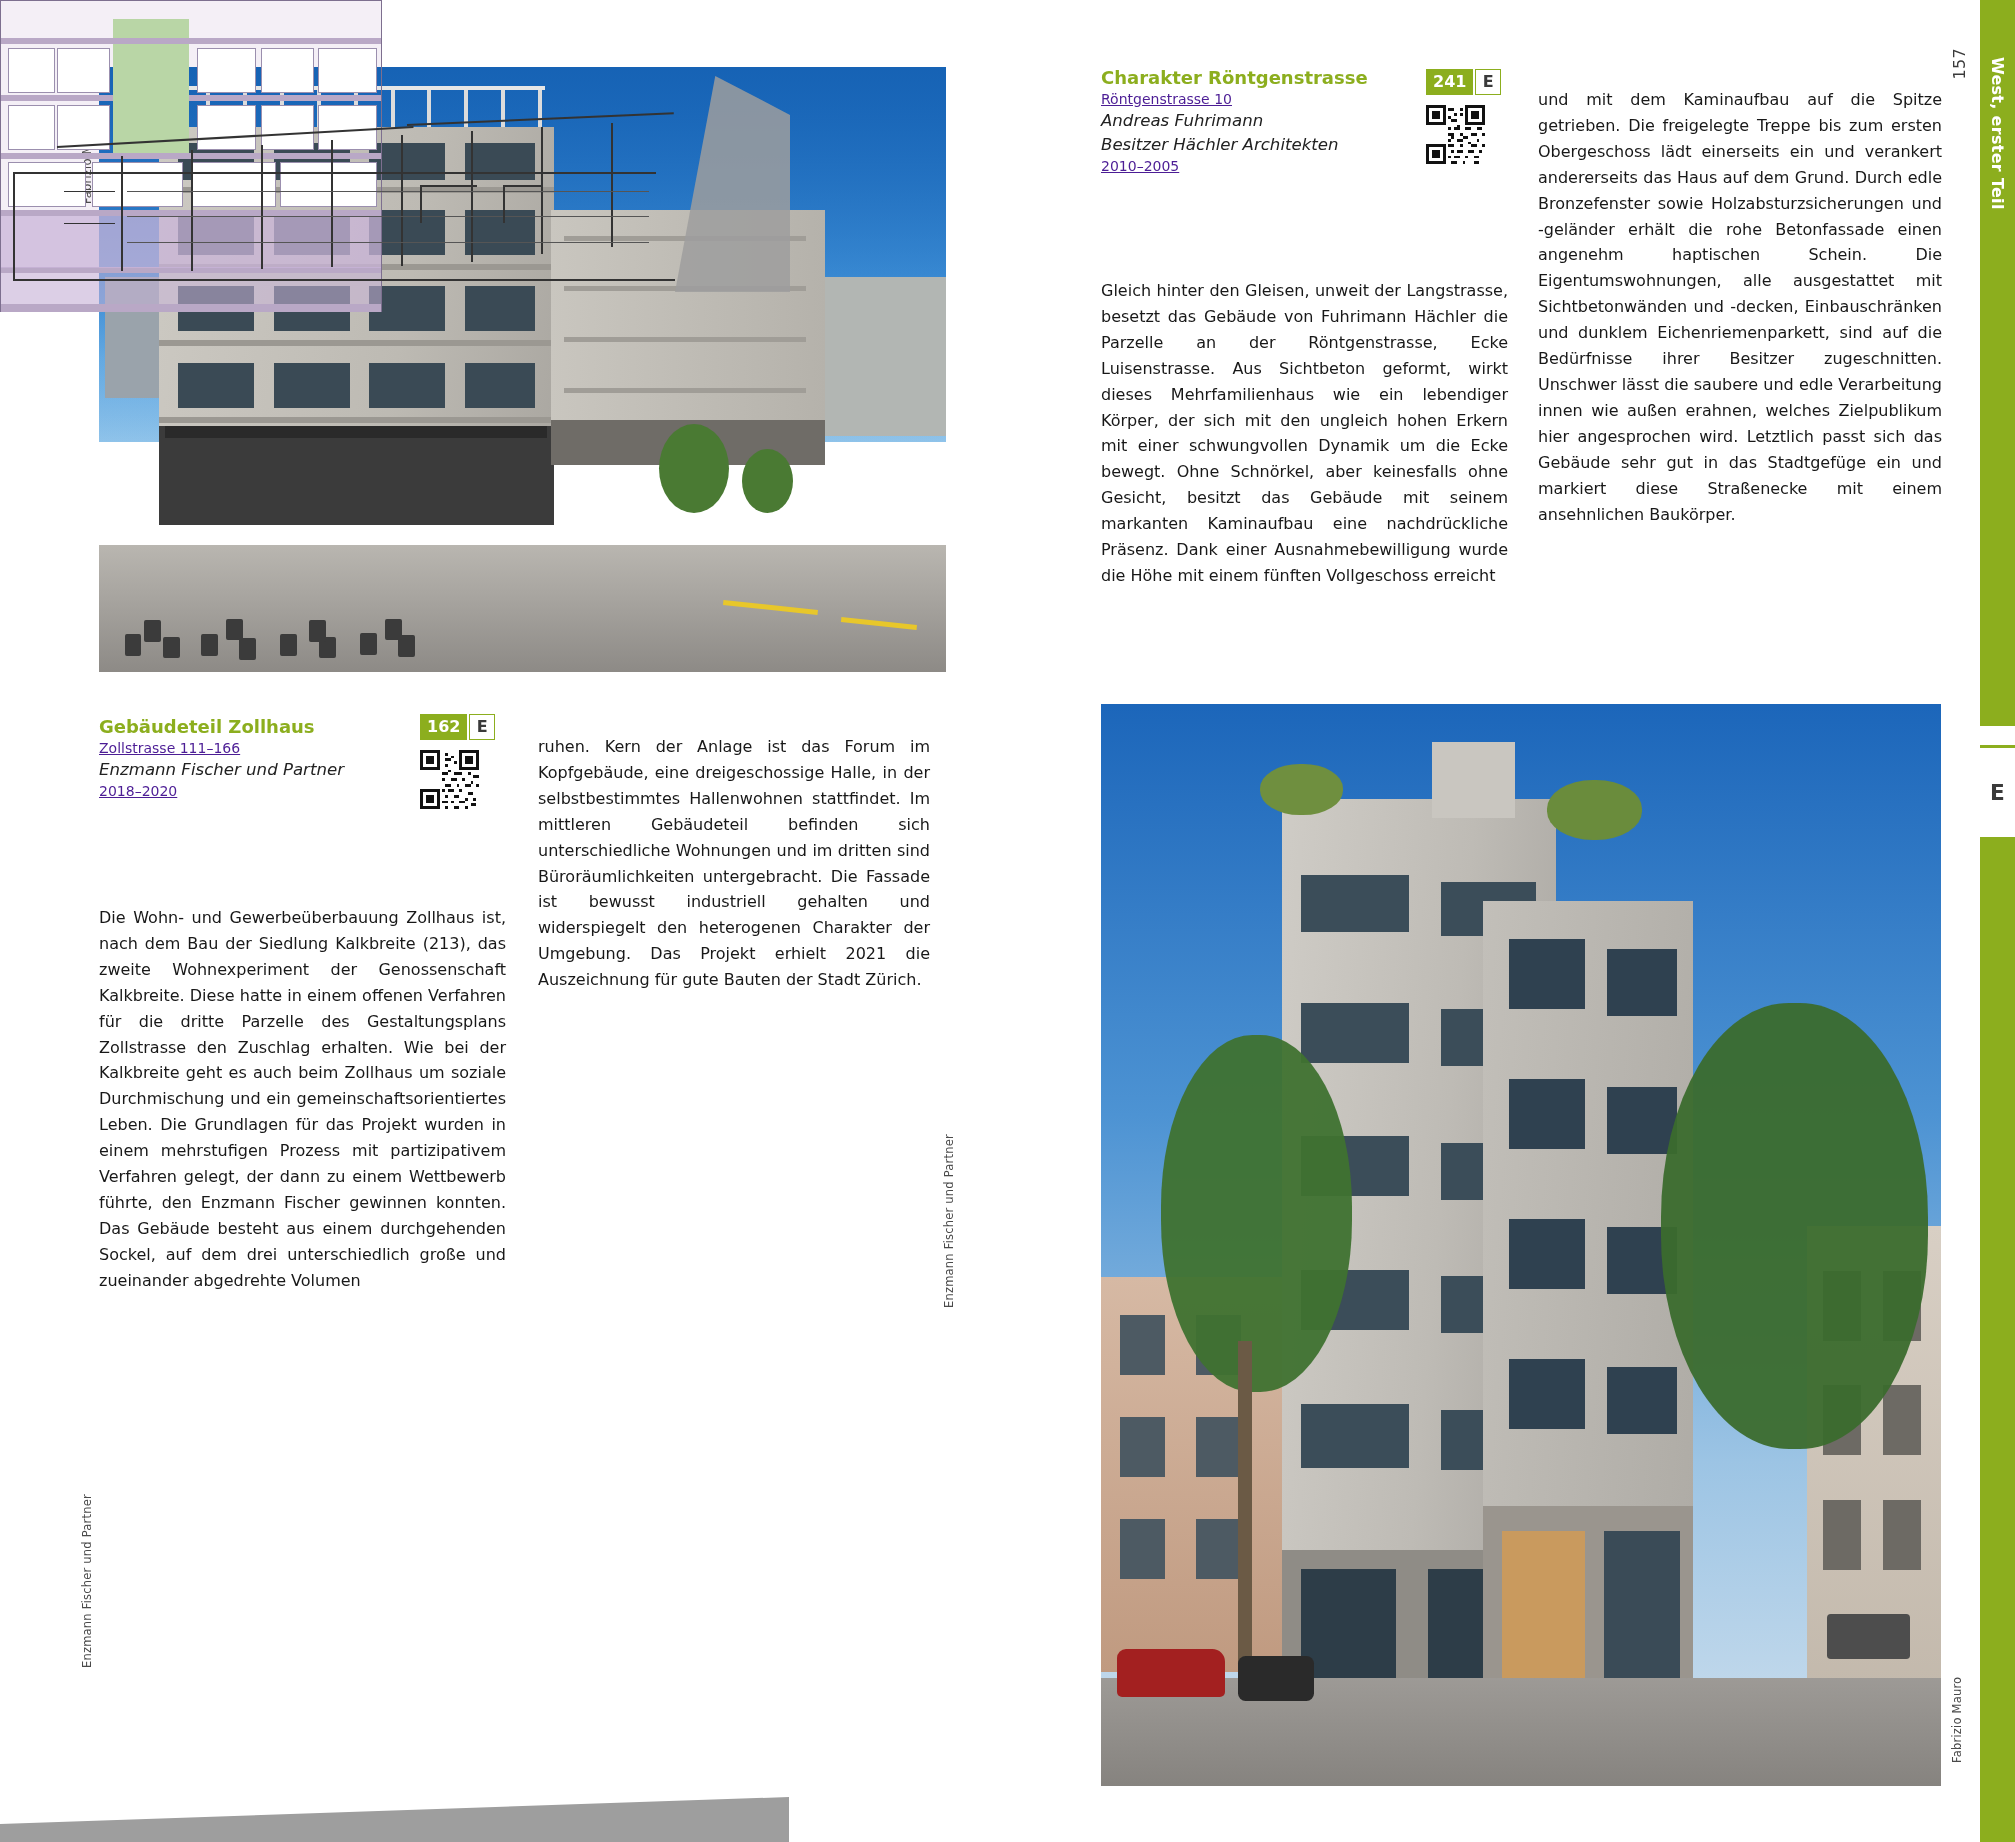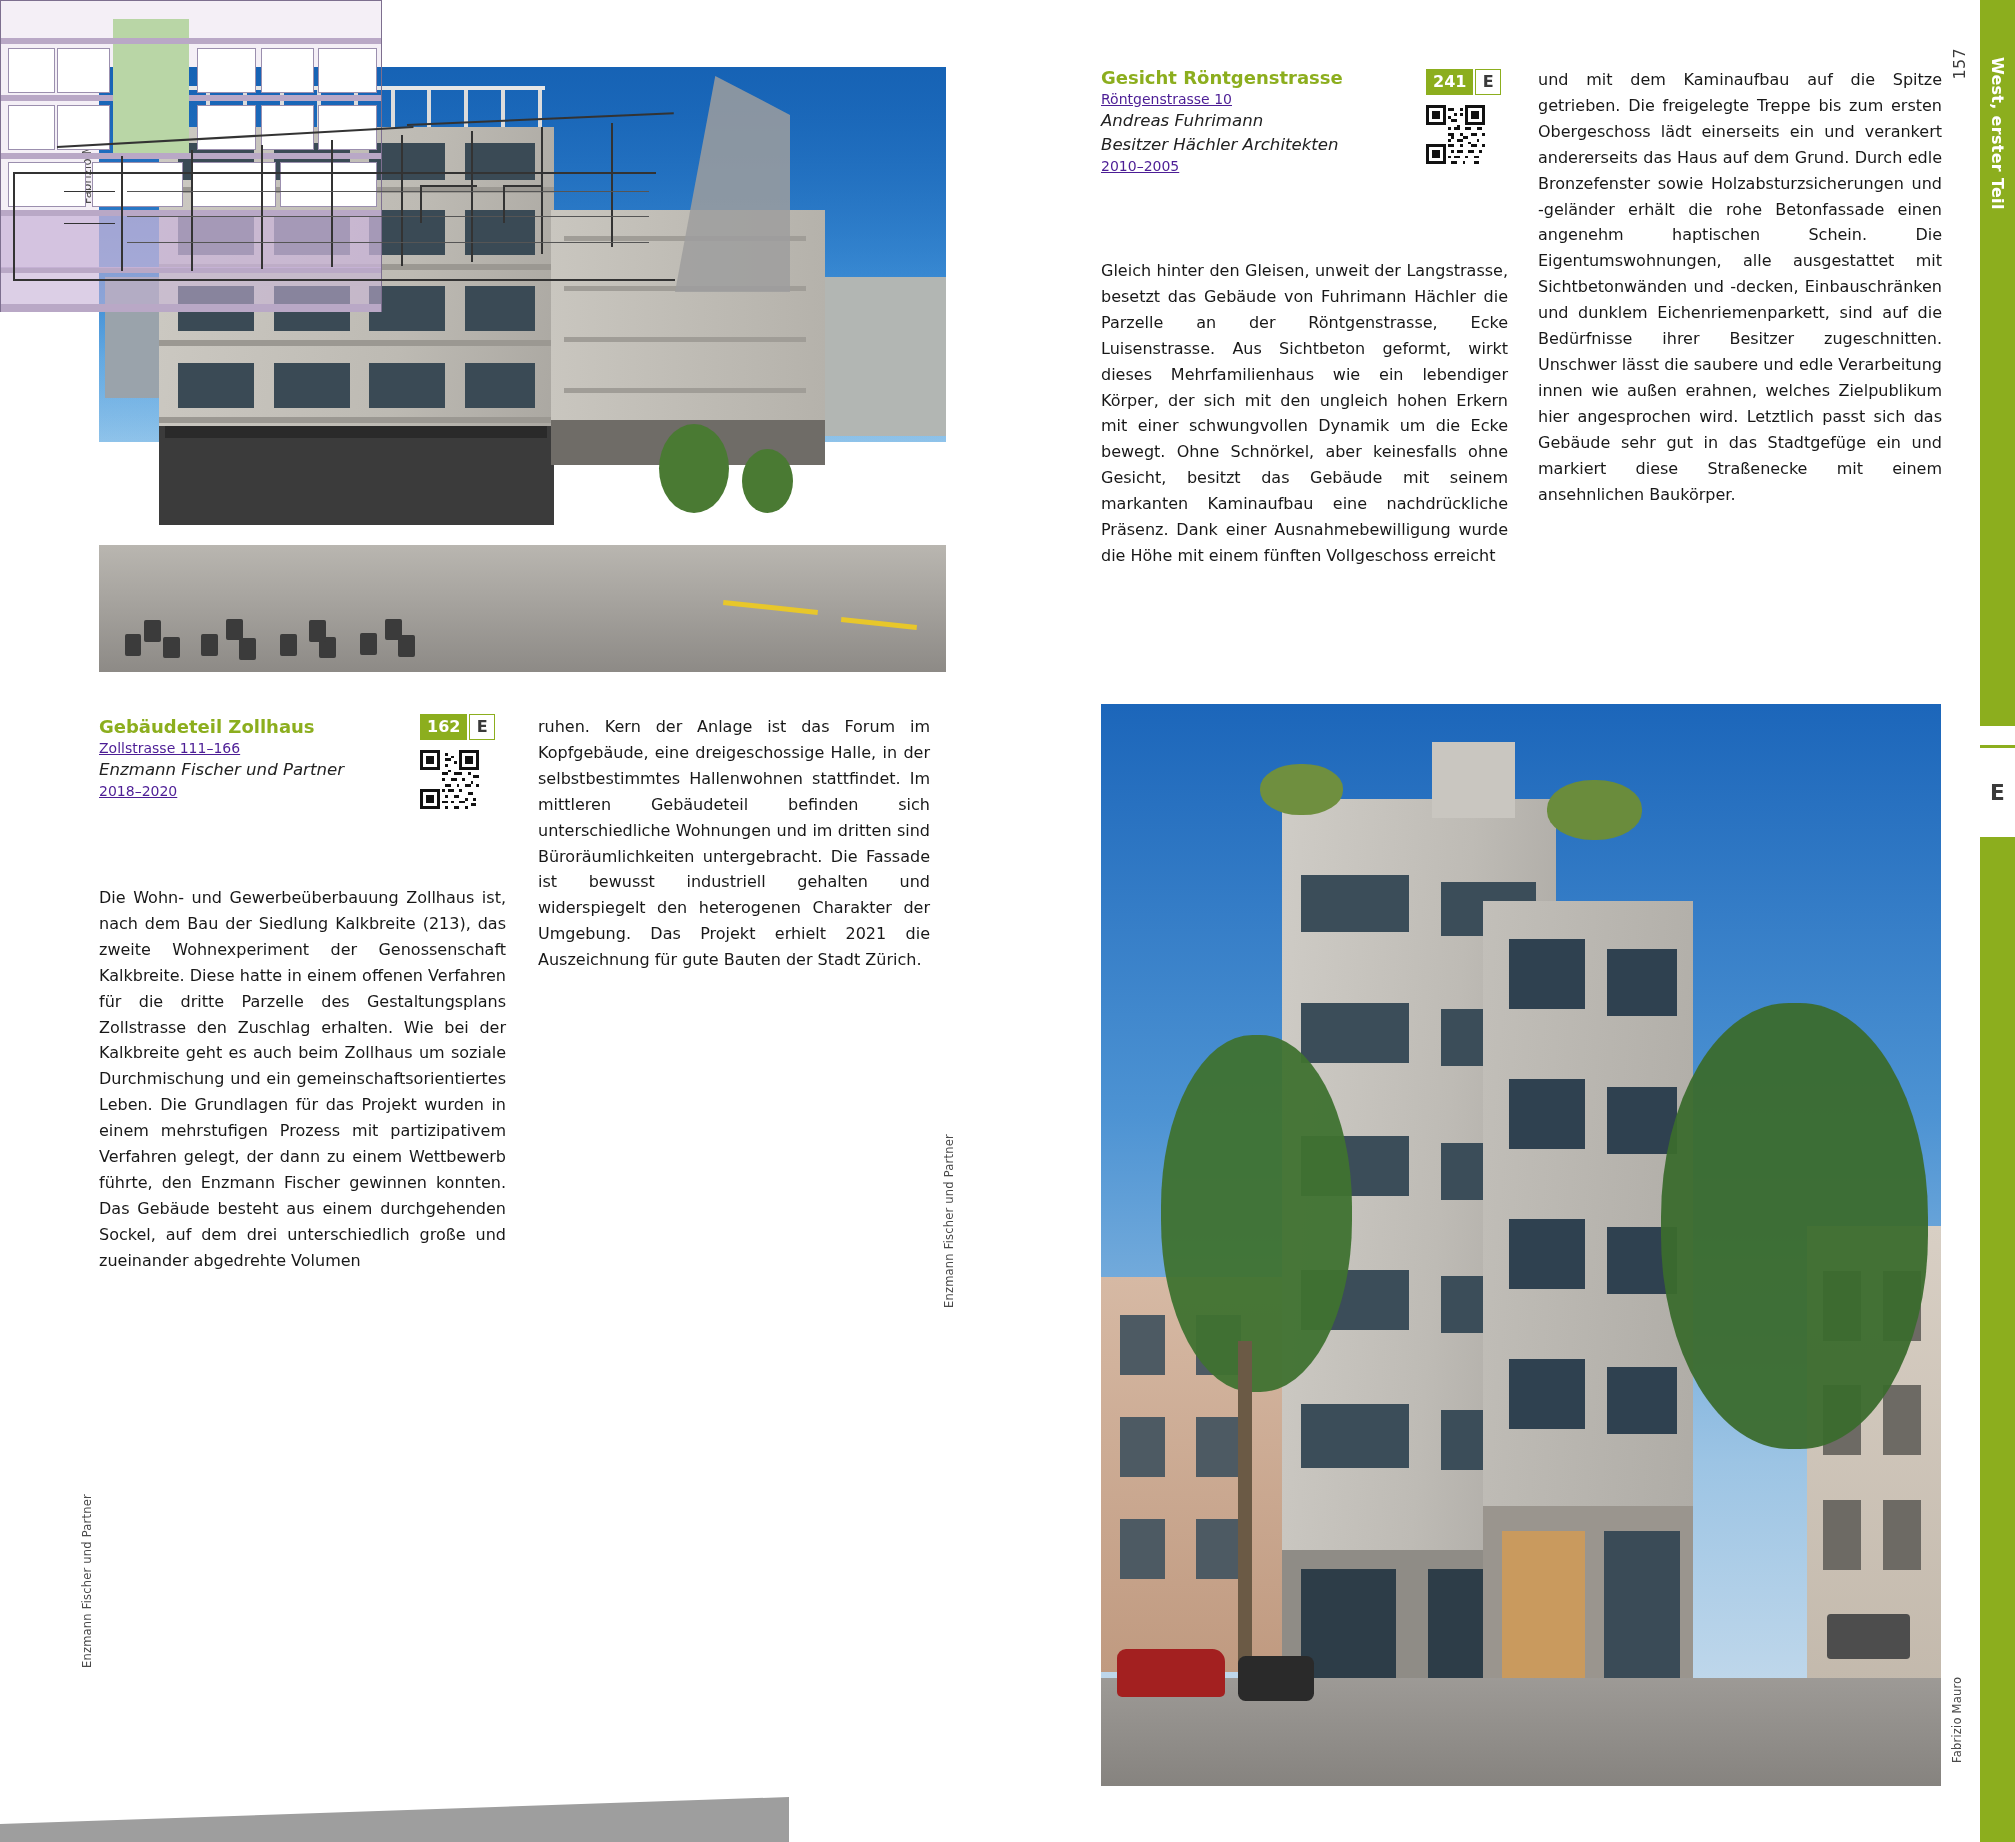--- a/index.html
+++ b/index.html
@@ -37,21 +37,21 @@
     position:absolute;writing-mode:vertical-rl;transform:rotate(180deg);
     font-size:11.5px;color:#4a4a4a;letter-spacing:0.2px;
   }
   
   .photo{position:absolute;overflow:hidden;}
   .caption-title{font-size:18px;font-weight:bold;color:#8cae1e;line-height:1.25;}
   .caption-line{font-size:14px;color:#4c1d95;line-height:1.42;text-decoration:underline;}
   .caption-italic{font-size:16.6px;color:#222;font-style:italic;line-height:1.42;}
   .body-col{
     font-size:16px;line-height:1.62;text-align:justify;
-    -webkit-hyphens:auto;hyphens:auto;color:#181818;
+    -webkit-hyphens:auto;hyphens:auto;color:#181818;margin-top:20px;
   }
   .numbox{display:flex;align-items:stretch;height:25.5px;}
   .numbox .n{
     background:#8cae1e;color:#fff;font-size:16px;font-weight:bold;
     padding:0 7px;display:flex;align-items:center;
   }
   .numbox .l{
     background:#ffffff;border:1.3px solid #8cae1e;color:#3a3a3a;font-size:16px;font-weight:bold;
     padding:0 6.4px;display:flex;align-items:center;margin-left:1.9px;
   }
@@ -324,21 +324,21 @@
   <div class="plan-line" style="left:64px;top:191px;width:51px;height:1.3px"></div>
   <div class="plan-line" style="left:64px;top:223px;width:51px;height:1.3px"></div>
   <div class="plan-line" style="left:420px;top:185px;width:1.9px;height:38px"></div>
   <div class="plan-line" style="left:420px;top:185px;width:57px;height:1.9px"></div>
   <div class="plan-line" style="left:503px;top:185px;width:38px;height:1.9px"></div>
   <div class="plan-line" style="left:503px;top:185px;width:1.9px;height:38px"></div>
 </div>
 <div class="credit" style="left:80px;top:1458px;height:210px">Enzmann Fischer und Partner</div>
 
 <div style="position:absolute;left:1101px;top:67px;width:357px;">
-  <div class="caption-title">Gesicht Röntgenstrasse</div>
+  <div class="caption-title">Charakter Röntgenstrasse</div>
   <div class="caption-line">Röntgenstrasse 10</div>
   <div class="caption-italic">Andreas Fuhrimann</div>
   <div class="caption-italic">Besitzer Hächler Architekten</div>
   <div class="caption-line">2010–2005</div>
 </div>
 
 <div class="numbox" style="position:absolute;left:1426px;top:69px;">
   <div class="n">241</div>
   <div class="l">E</div>
 </div>

